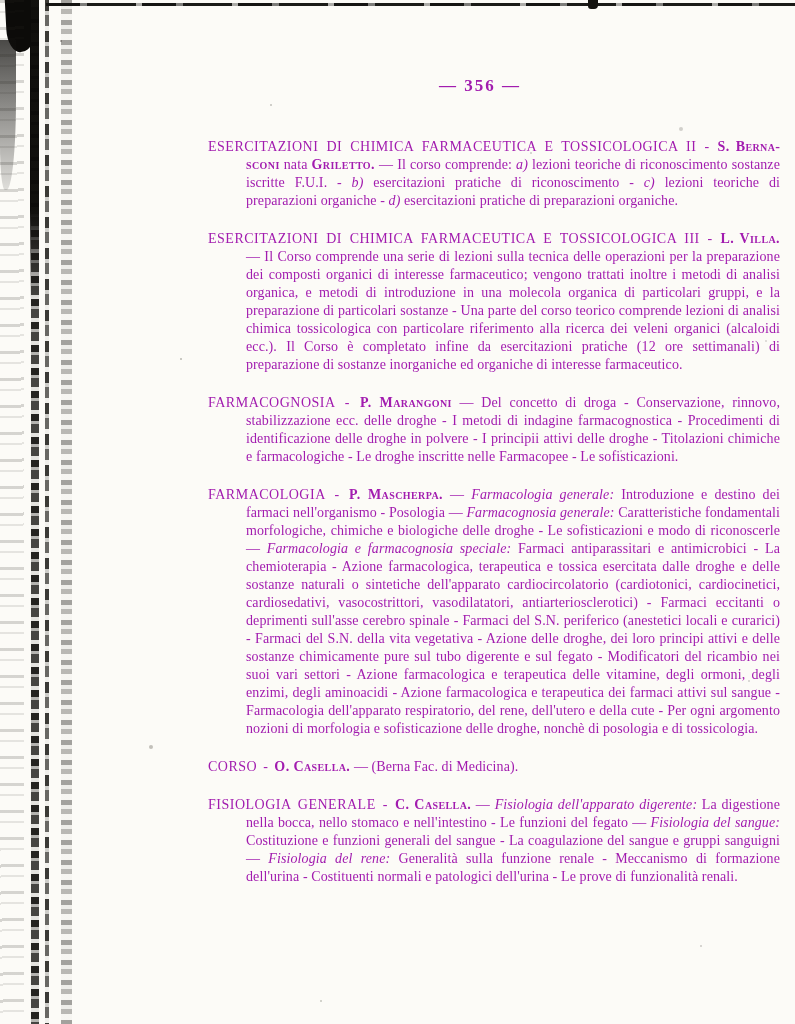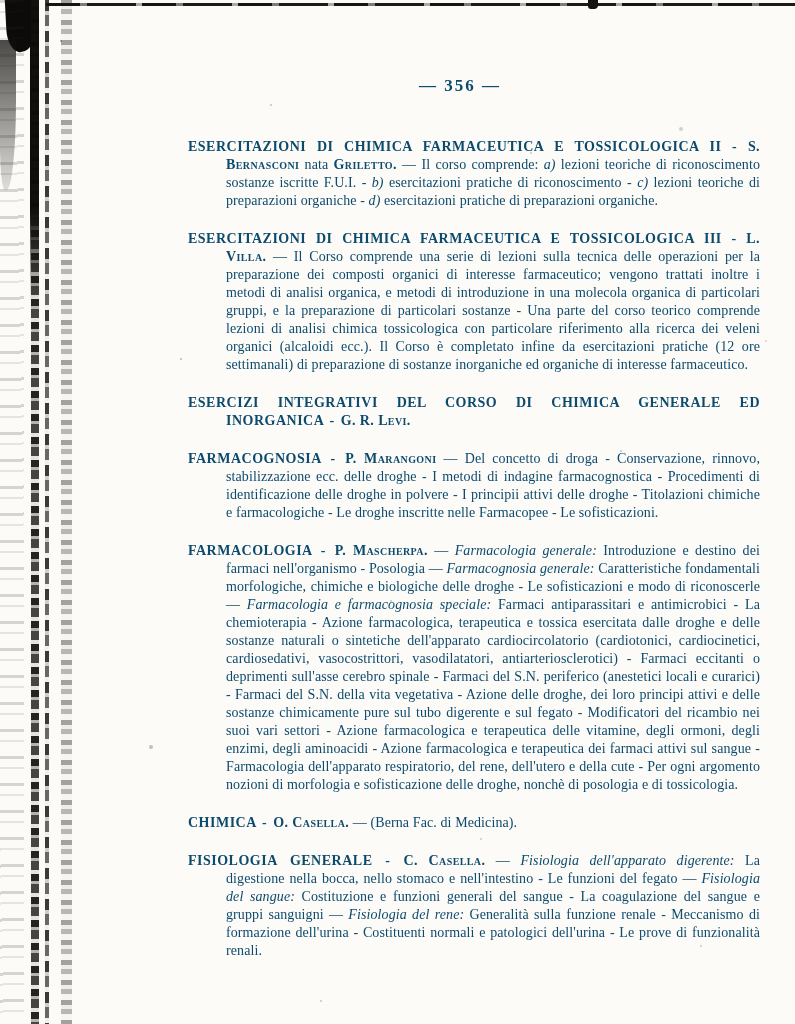--- a/index.html
+++ b/index.html
@@ -70,37 +70,37 @@
       620px 88px 0 1px rgba(60,56,48,.22), 120px 318px 0 rgba(60,56,48,.35),
       560px 410px 0 rgba(60,56,48,.25), 330px 560px 0 rgba(60,56,48,.28),
       688px 640px 0 rgba(60,56,48,.22), 90px 706px 0 1px rgba(60,56,48,.30),
       420px 798px 0 rgba(60,56,48,.25), 640px 905px 0 rgba(60,56,48,.25),
       260px 960px 0 rgba(60,56,48,.28), 705px 300px 0 rgba(60,56,48,.2);
     top: 40px; left: 60px;
   }
 
   
   .content {
-    position: absolute; left: 188px; top: 76px; width: 572px;
-    color: #0c4a6e;
+    position: absolute; left: 208px; top: 76px; width: 572px;
+    color: #a21caf;
   }
   .page-number {
     text-align: center;
     font-size: 17px; font-weight: 700; letter-spacing: 2px;
     margin-bottom: 42px;
     transform: translateX(-14px);
   }
   .course-list p.entry {
     margin: 0 0 20px 0;
     padding-left: 38px; text-indent: -38px;
     text-align: justify;
     font-size: 14px; line-height: 18px;
     letter-spacing: 0.1px;
   }
-  .run-h { font-weight: 700; letter-spacing: .5px; word-spacing: 2px; }
+  .run-h { font-weight: 400; letter-spacing: .5px; word-spacing: 2px; }
   .run-sc { font-weight: 700; font-variant: small-caps; letter-spacing: .4px; }
   .run-i { font-style: italic; }
   .run-n { }
 </style>
 </head>
 <body>
 
 <div class="page">
 
   <div class="artifacts">
@@ -114,21 +114,20 @@
     <div class="top-edge-line"></div>
     <div class="top-edge-nub"></div>
     <div class="noise-dot"></div>
   </div>
 
   <div class="content">
     <div class="page-number">— 356 —</div>
     <div class="course-list">
         <p class="entry"><span class="run-h">ESERCITAZIONI DI CHIMICA FARMACEUTICA E TOSSICOLOGICA II - </span><span class="run-sc">S. Berna­sconi</span><span class="run-n"> nata </span><span class="run-sc">Griletto.</span><span class="run-n"> — Il corso comprende: </span><span class="run-i">a)</span><span class="run-n"> lezioni teoriche di riconoscimento sostanze iscritte F.U.I. - </span><span class="run-i">b)</span><span class="run-n"> esercitazioni pratiche di riconoscimento - </span><span class="run-i">c)</span><span class="run-n"> lezioni teoriche di preparazioni organiche - </span><span class="run-i">d)</span><span class="run-n"> esercitazioni pratiche di preparazioni organiche.</span></p>
         <p class="entry"><span class="run-h">ESERCITAZIONI DI CHIMICA FARMACEUTICA E TOSSICOLOGICA III - </span><span class="run-sc">L. Villa.</span><span class="run-n"> — Il Corso comprende una serie di lezioni sulla tecnica delle operazioni per la preparazione dei composti organici di interesse farmaceutico; vengono trattati inoltre i metodi di analisi organica, e metodi di introduzione in una molecola organica di particolari gruppi, e la preparazione di particolari sostanze - Una parte del corso teorico comprende lezioni di analisi chimica tossicologica con particolare riferimento alla ricerca dei veleni organici (alcaloidi ecc.). Il Corso è completato infine da esercitazioni pratiche (12 ore settimanali) di preparazione di sostanze inorganiche ed organiche di interesse farmaceutico.</span></p>
-        <p class="entry"><span class="run-h">ESERCIZI INTEGRATIVI DEL CORSO DI CHIMICA GENERALE ED INORGANICA - </span><span class="run-sc">G. R. Levi.</span></p>
         <p class="entry"><span class="run-h">FARMACOGNOSIA - </span><span class="run-sc">P. Marangoni</span><span class="run-n"> — Del concetto di droga - Conservazione, rinnovo, stabilizzazione ecc. delle droghe - I metodi di indagine farmacognostica - Procedimenti di identificazione delle droghe in polvere - I principii attivi delle droghe - Titolazioni chimiche e farmacologiche - Le droghe inscritte nelle Farmacopee - Le sofisticazioni.</span></p>
         <p class="entry"><span class="run-h">FARMACOLOGIA - </span><span class="run-sc">P. Mascherpa.</span><span class="run-n"> — </span><span class="run-i">Farmacologia generale:</span><span class="run-n"> Introduzione e destino dei farmaci nell'organismo - Posologia — </span><span class="run-i">Farmacognosia generale:</span><span class="run-n"> Caratteristiche fondamentali morfologiche, chimiche e biologiche delle droghe - Le sofisticazioni e modo di riconoscerle — </span><span class="run-i">Farmacologia e farmacognosia speciale:</span><span class="run-n"> Farmaci antiparassitari e antimicrobici - La chemioterapia - Azione farmacologica, terapeutica e tossica esercitata dalle droghe e delle sostanze naturali o sintetiche dell'apparato cardiocircolatorio (cardiotonici, cardiocinetici, cardiosedativi, vasocostrittori, vasodilatatori, antiarteriosclerotici) - Farmaci eccitanti o deprimenti sull'asse cerebro spinale - Farmaci del S.N. periferico (anestetici locali e curarici) - Farmaci del S.N. della vita vegetativa - Azione delle droghe, dei loro principi attivi e delle sostanze chimicamente pure sul tubo digerente e sul fegato - Modificatori del ricambio nei suoi vari settori - Azione farmacologica e terapeutica delle vitamine, degli ormoni, degli enzimi, degli aminoacidi - Azione farmacologica e terapeutica dei farmaci attivi sul sangue - Farmacologia dell'apparato respiratorio, del rene, dell'utero e della cute - Per ogni argomento nozioni di morfologia e sofisticazione delle droghe, nonchè di posologia e di tossicologia.</span></p>
-        <p class="entry"><span class="run-h">CHIMICA - </span><span class="run-sc">O. Casella.</span><span class="run-n"> — (Berna Fac. di Medicina).</span></p>
+        <p class="entry"><span class="run-h">CORSO - </span><span class="run-sc">O. Casella.</span><span class="run-n"> — (Berna Fac. di Medicina).</span></p>
         <p class="entry"><span class="run-h">FISIOLOGIA GENERALE - </span><span class="run-sc">C. Casella.</span><span class="run-n"> — </span><span class="run-i">Fisiologia dell'apparato digerente:</span><span class="run-n"> La digestione nella bocca, nello stomaco e nell'intestino - Le funzioni del fegato — </span><span class="run-i">Fisiologia del sangue:</span><span class="run-n"> Costituzione e funzioni generali del sangue - La coagulazione del sangue e gruppi sanguigni — </span><span class="run-i">Fisiologia del rene:</span><span class="run-n"> Generalità sulla funzione renale - Meccanismo di formazione dell'urina - Costituenti normali e patologici dell'urina - Le prove di funzionalità renali.</span></p>
       </div>
   </div>
 
 </div>
 
 </body></html>

